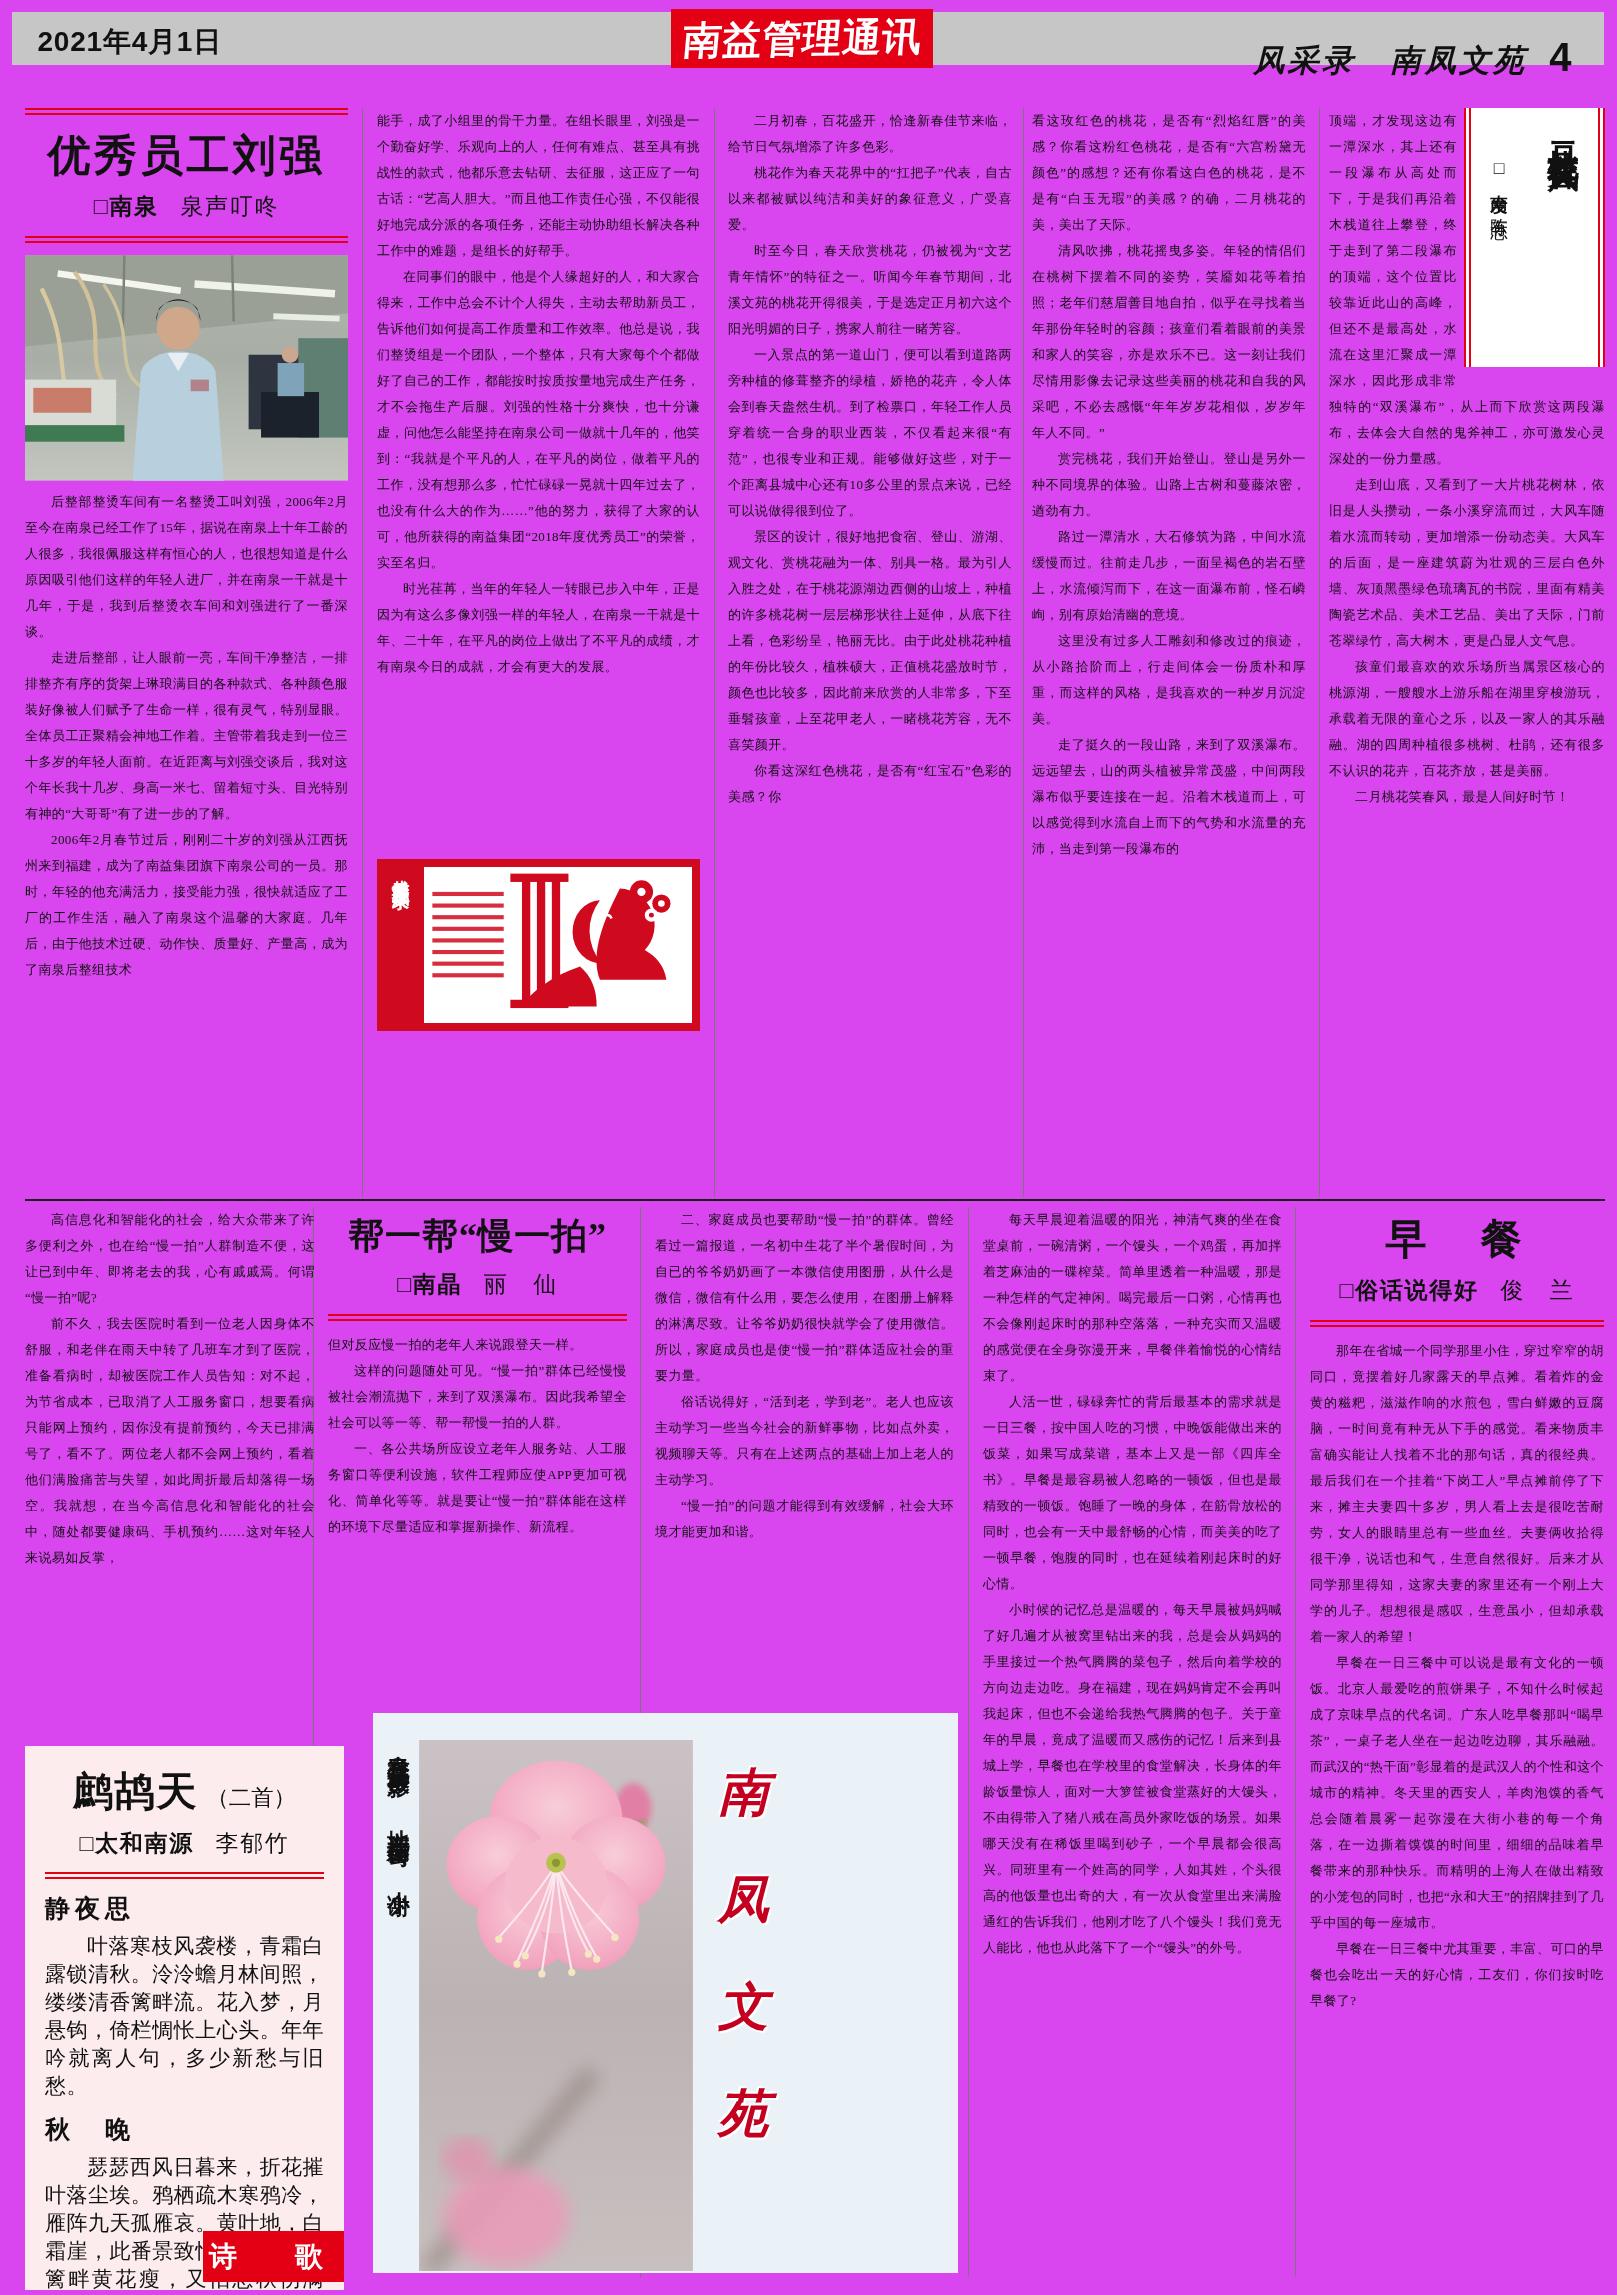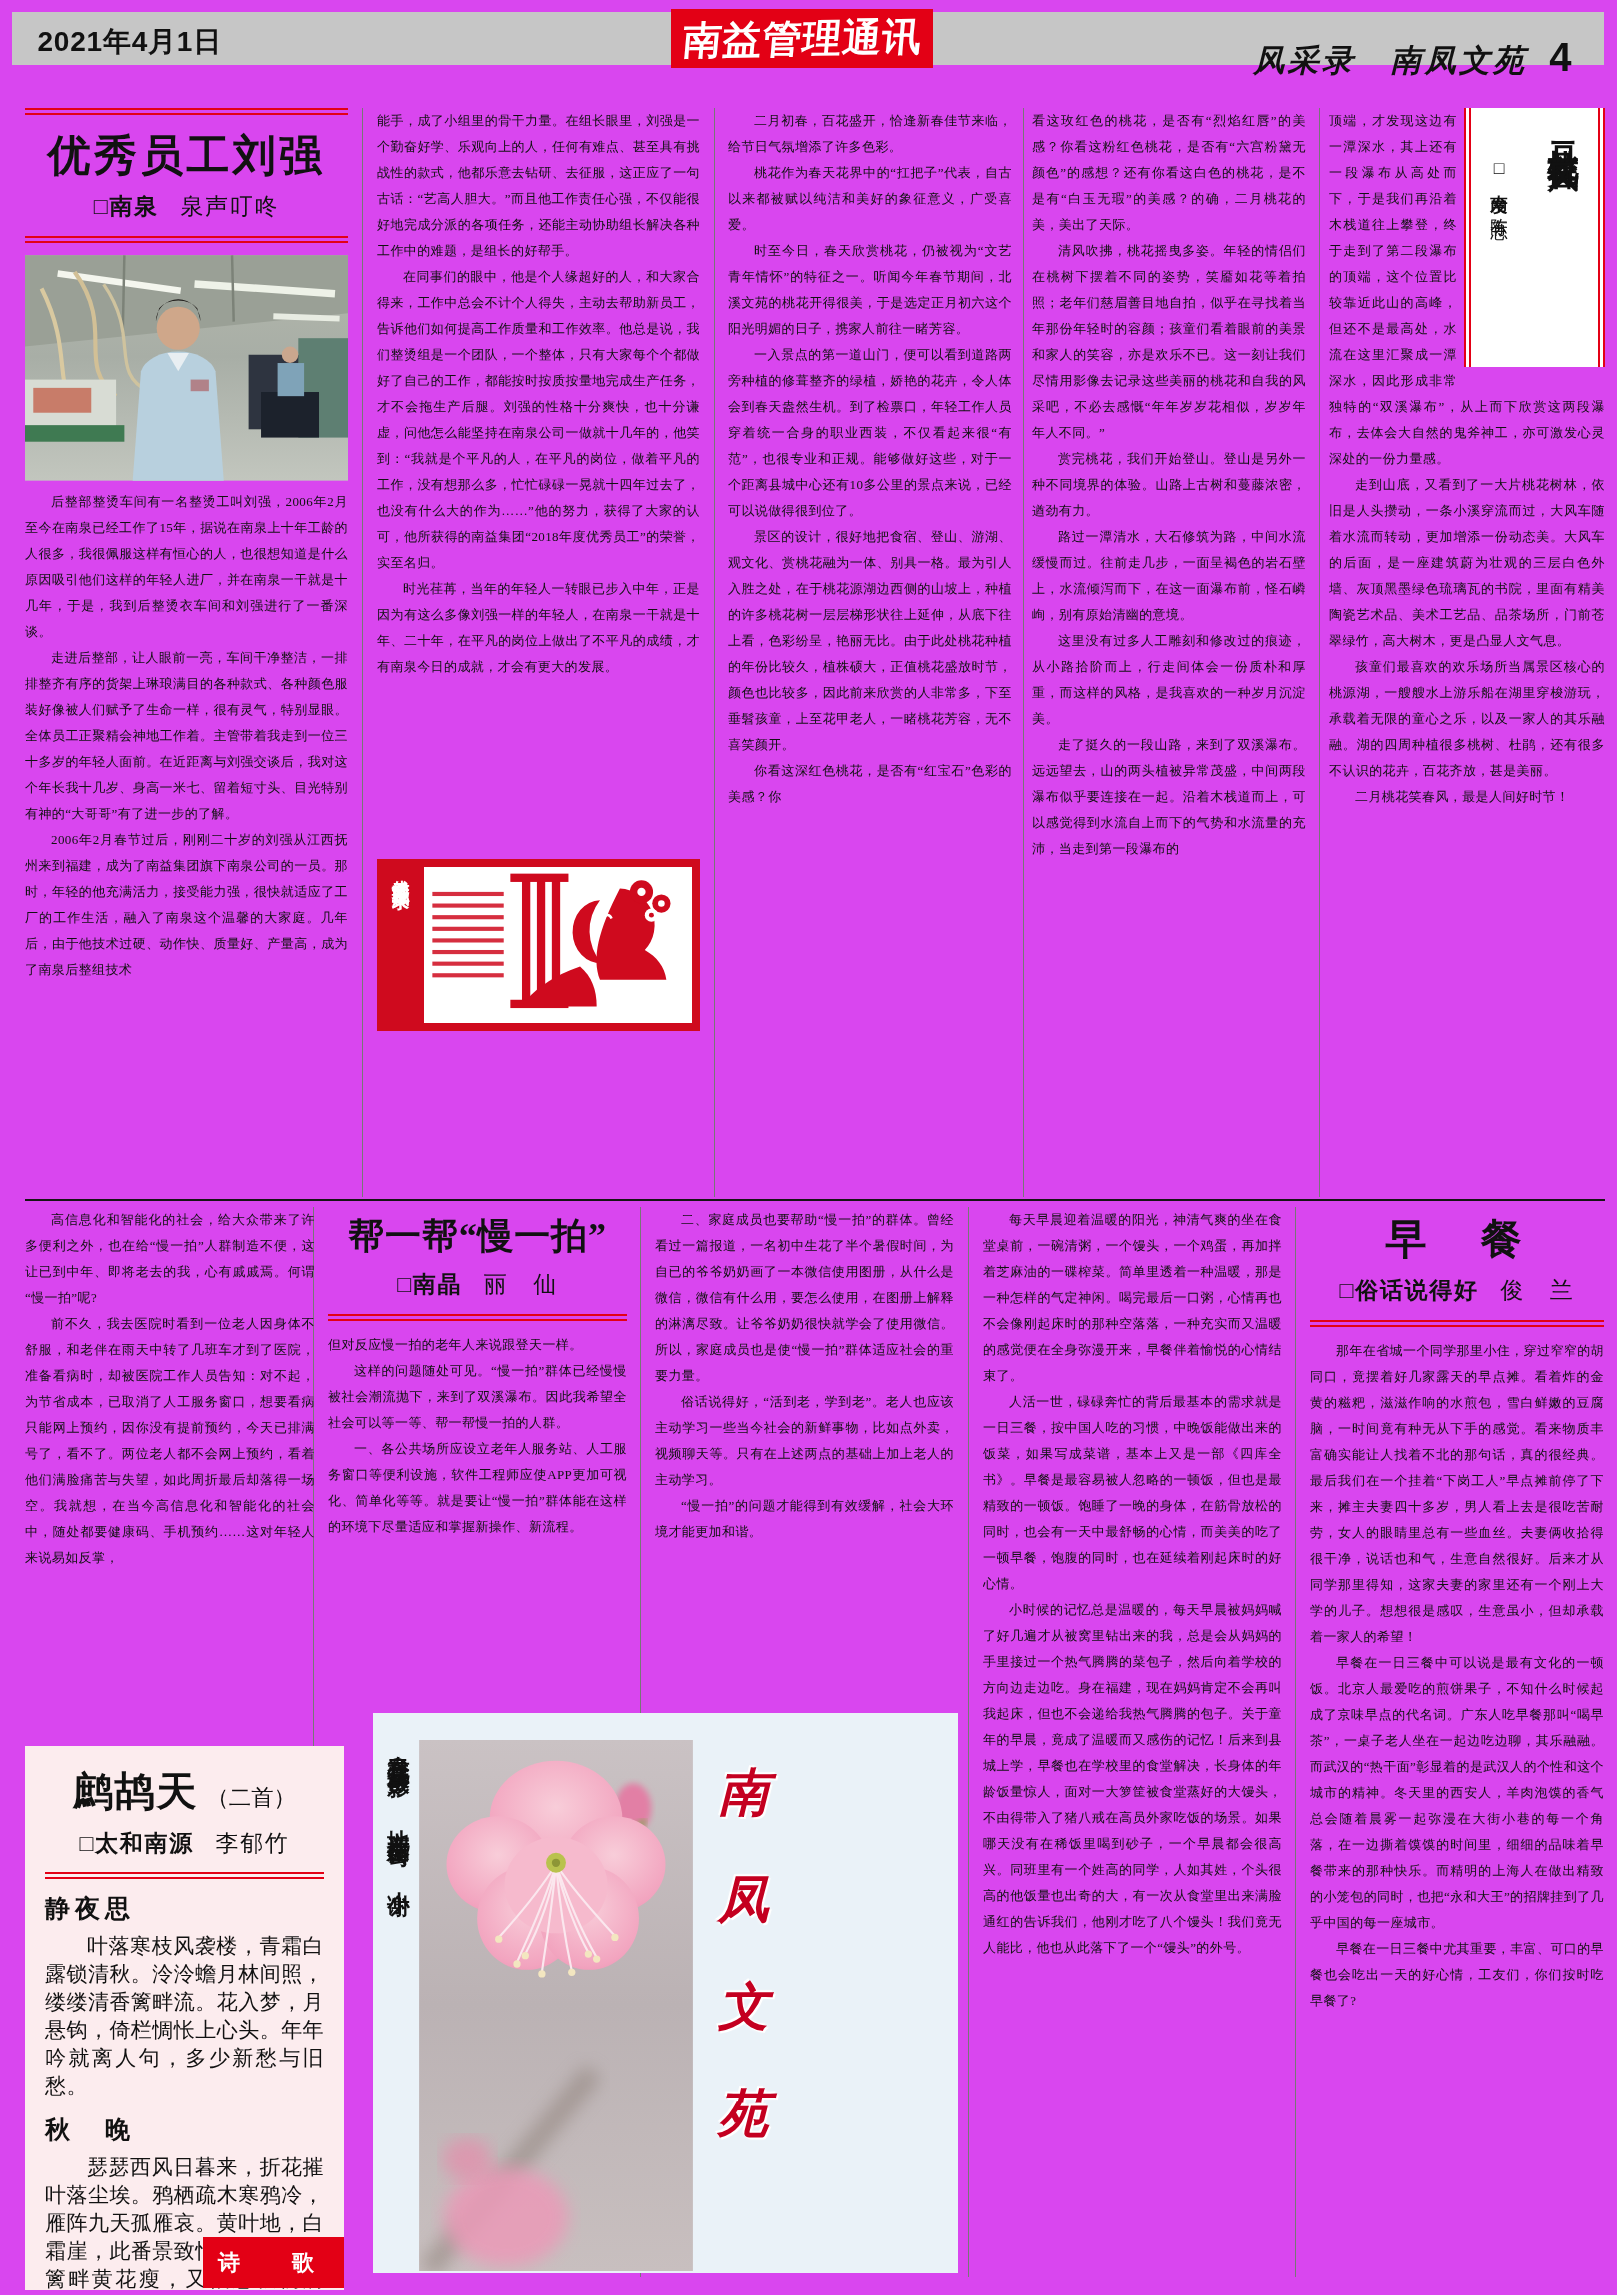--- a/index.html
+++ b/index.html
@@ -86,22 +86,22 @@
 
   
   .poetry-box{position:absolute;left:25px;top:1746px;width:319px;height:544px;background:var(--pink-box);}
   .poetry-inner{padding:13.3px 20px 0;}
   .poetry-title{text-align:center;margin:5px 0 8.3px;}
   .poetry-title .big{font-size:40px;font-weight:bold;letter-spacing:1.7px;}
   .poetry-title .small{font-size:22.4px;margin-left:8.3px;}
   .poem-sub{text-align:left;font-weight:bold;font-size:25px;margin:13.3px 0 6.6px;letter-spacing:5px;}
   .poem-body{font-size:21px;line-height:28px;text-align:justify;letter-spacing:0.4px;}
   .poem-body p{margin:0;text-indent:2em;}
-  .poetry-badge{position:absolute;right:0;bottom:2px;width:141px;height:51px;background:var(--red);
-        color:#fff;font-size:22px;font-weight:bold;display:flex;align-items:center;justify-content:center;
+  .poetry-badge{position:absolute;right:0;bottom:8px;width:141px;height:51px;background:var(--red);
+        color:#fff;font-size:28px;font-weight:bold;display:flex;align-items:center;justify-content:center;
         letter-spacing:15px;box-sizing:border-box;}
 
   
   .photo-panel{position:absolute;left:373px;top:1713px;width:585px;height:560px;background:var(--blue-panel);z-index:2;}
   .photo-caption{position:absolute;left:10px;top:25px;writing-mode:vertical-rl;
         font-family:"Liberation Sans","DejaVu Sans",sans-serif;font-weight:bold;font-size:22.4px;letter-spacing:3.3px;}
   .photo-caption .gap1{margin-top:38px;}
   .photo-caption .gap2{margin-top:33px;}
   .flower-photo{position:absolute;left:46px;top:26.5px;width:274px;height:531px;overflow:hidden;}
   .calligraphy{position:absolute;left:335px;top:46px;width:71px;text-align:center;}
@@ -245,21 +245,21 @@
           <p>这里没有过多人工雕刻和修改过的痕迹，从小路拾阶而上，行走间体会一份质朴和厚重，而这样的风格，是我喜欢的一种岁月沉淀美。</p>
           <p>走了挺久的一段山路，来到了双溪瀑布。远远望去，山的两头植被异常茂盛，中间两段瀑布似乎要连接在一起。沿着木栈道而上，可以感觉得到水流自上而下的气势和水流量的充沛，当走到第一段瀑布的</p>
         </div>
     </div>
 
     <div class="t-col5">
       <div class="coltext">
         <div class="spacer-float"></div>
         <div>
             <p class="cont">顶端，才发现这边有一潭深水，其上还有一段瀑布从高处而下，于是我们再沿着木栈道往上攀登，终于走到了第二段瀑布的顶端，这个位置比较靠近此山的高峰，但还不是最高处，水流在这里汇聚成一潭深水，因此形成非常独特的“双溪瀑布”，从上而下欣赏这两段瀑布，去体会大自然的鬼斧神工，亦可激发心灵深处的一份力量感。</p>
-            <p>走到山底，又看到了一大片桃花树林，依旧是人头攒动，一条小溪穿流而过，大风车随着水流而转动，更加增添一份动态美。大风车的后面，是一座建筑蔚为壮观的三层白色外墙、灰顶黑墨绿色琉璃瓦的书院，里面有精美陶瓷艺术品、美术工艺品、品茶场所，门前苍翠绿竹，高大树木，更是凸显人文气息。</p>
+            <p>走到山底，又看到了一大片桃花树林，依旧是人头攒动，一条小溪穿流而过，大风车随着水流而转动，更加增添一份动态美。大风车的后面，是一座建筑蔚为壮观的三层白色外墙、灰顶黑墨绿色琉璃瓦的书院，里面有精美陶瓷艺术品、美术工艺品、美出了天际，门前苍翠绿竹，高大树木，更是凸显人文气息。</p>
             <p>孩童们最喜欢的欢乐场所当属景区核心的桃源湖，一艘艘水上游乐船在湖里穿梭游玩，承载着无限的童心之乐，以及一家人的其乐融融。湖的四周种植很多桃树、杜鹃，还有很多不认识的花卉，百花齐放，甚是美丽。</p>
             <p>二月桃花笑春风，最是人间好时节！</p>
           </div>
       </div>
       <div class="v-title-box">
         <div class="vrule2 left"></div>
         <div class="vrule2 right"></div>
         <div class="v-title">二月桃花笑春风</div>
         <div class="v-byline">
           <span class="unit">□南发</span><span>陈有志</span>

